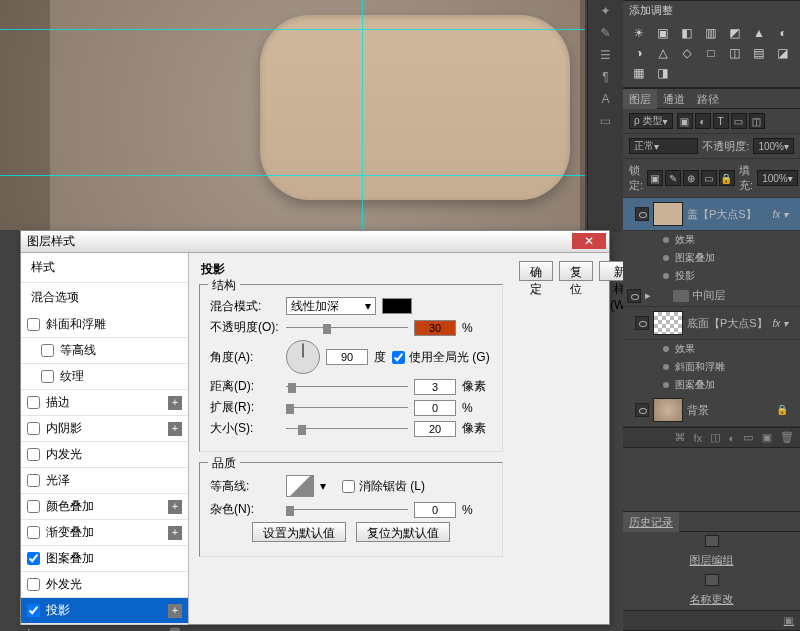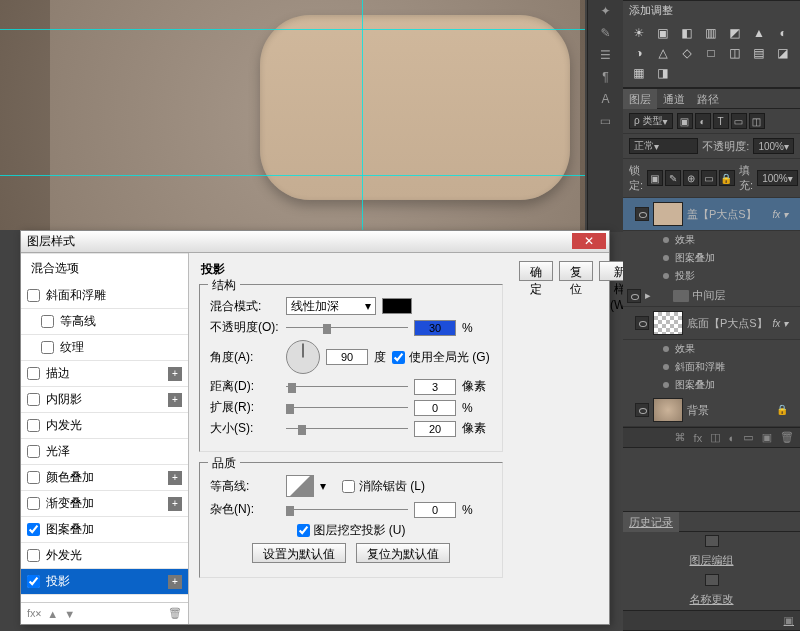--- a/index.html
+++ b/index.html
@@ -174,20 +174,21 @@
 <div class="dialog">
   <div class="titlebar">
     <span>图层样式</span>
     <div class="closebtn">
         <span>✕</span>
       </div>
   </div>
   <div class="dlgbody">
 
     <div class="styleslist">
+      <div class="hdr">样式</div>
       <div class="hdr" style="border-top:1px solid #e4e4e4">混合选项</div>
       <div id="style-items">
           <div class="item">
             <input type="checkbox" style="">
             <span>斜面和浮雕</span>
           </div>
           <div class="item" style="padding-left: 20px;">
             <input type="checkbox" style="">
             <span>等高线</span>
           </div>
@@ -256,21 +257,21 @@
               <span>线性加深</span>
               <span style="margin-left:auto">▾</span>
             </div>
           <div class="swatch"></div>
         </div>
         <div class="row">
           <span class="lab">不透明度(O):</span>
           <div class="slider">
               <div class="thumb" style="left:30%"></div>
             </div>
-          <div class="numbox" style="background:#1d4ed8">30</div>
+          <div class="numbox" style="background:#c2410c">30</div>
           <span class="unit">%</span>
         </div>
         <div class="row">
           <span class="lab">角度(A):</span>
           <span class="anglewheel"></span>
           <div class="numbox">90</div>
           <span>度</span>
           <label class="checkrow">
               <input type="checkbox" checked="" style="">
               <span>使用全局光 (G)</span>
@@ -313,26 +314,20 @@
               <span>消除锯齿 (L)</span>
             </label>
         </div>
         <div class="row">
           <span class="lab">杂色(N):</span>
           <div class="slider">
               <div class="thumb" style="left:0%"></div>
             </div>
           <div class="numbox">0</div>
           <span class="unit">%</span>
-        </div>
-        <div class="row" style="justify-content:center">
-          <label class="checkrow">
-              <input type="checkbox" checked="" style="">
-              <span>图层挖空投影 (U)</span>
-            </label>
         </div>
         <div class="row" style="justify-content:center;gap:10px">
           <button class="btn">设置为默认值</button>
           <button class="btn">复位为默认值</button>
         </div>
       </div>
     </div>
 
     <div class="rightcol">
       <button class="btn">确定</button>

